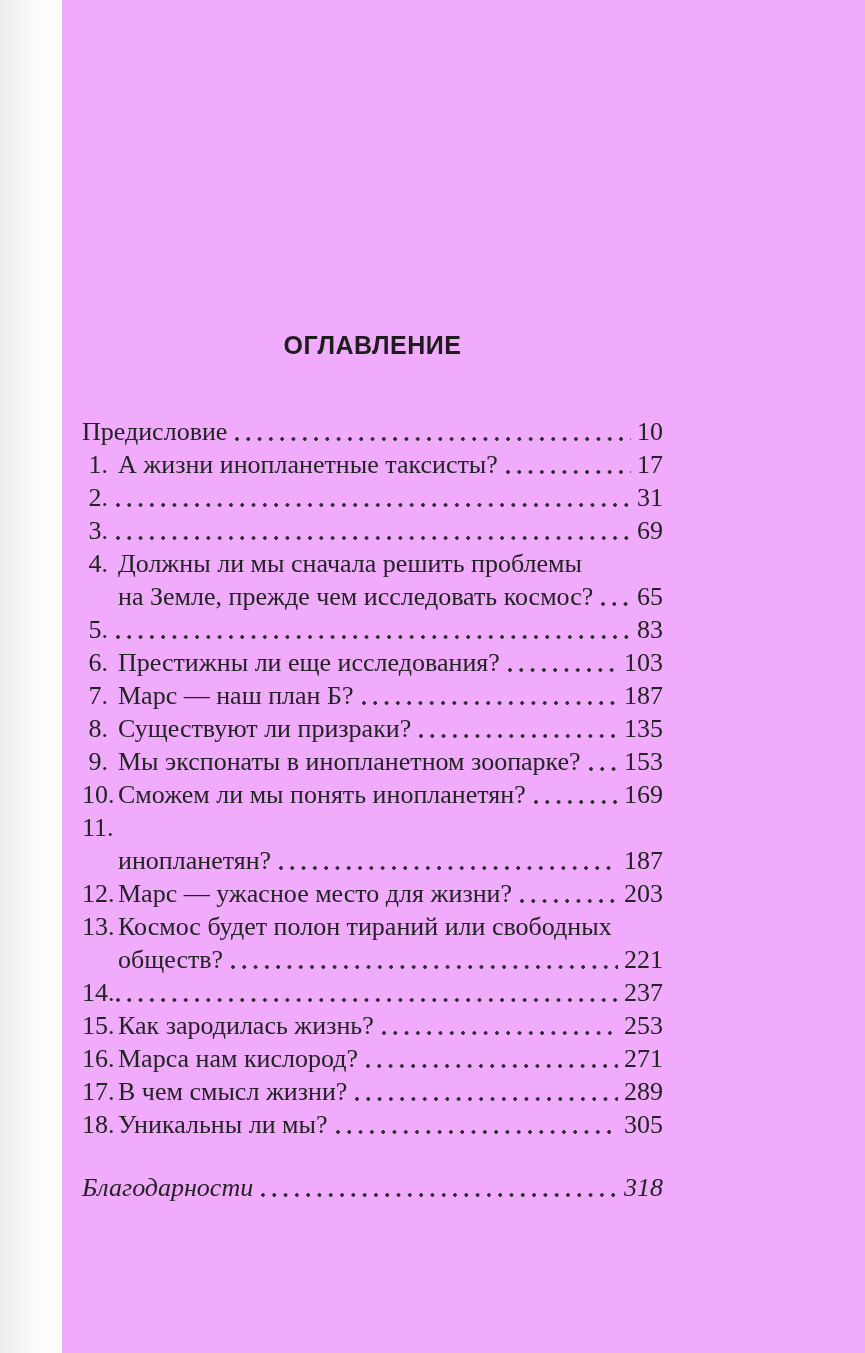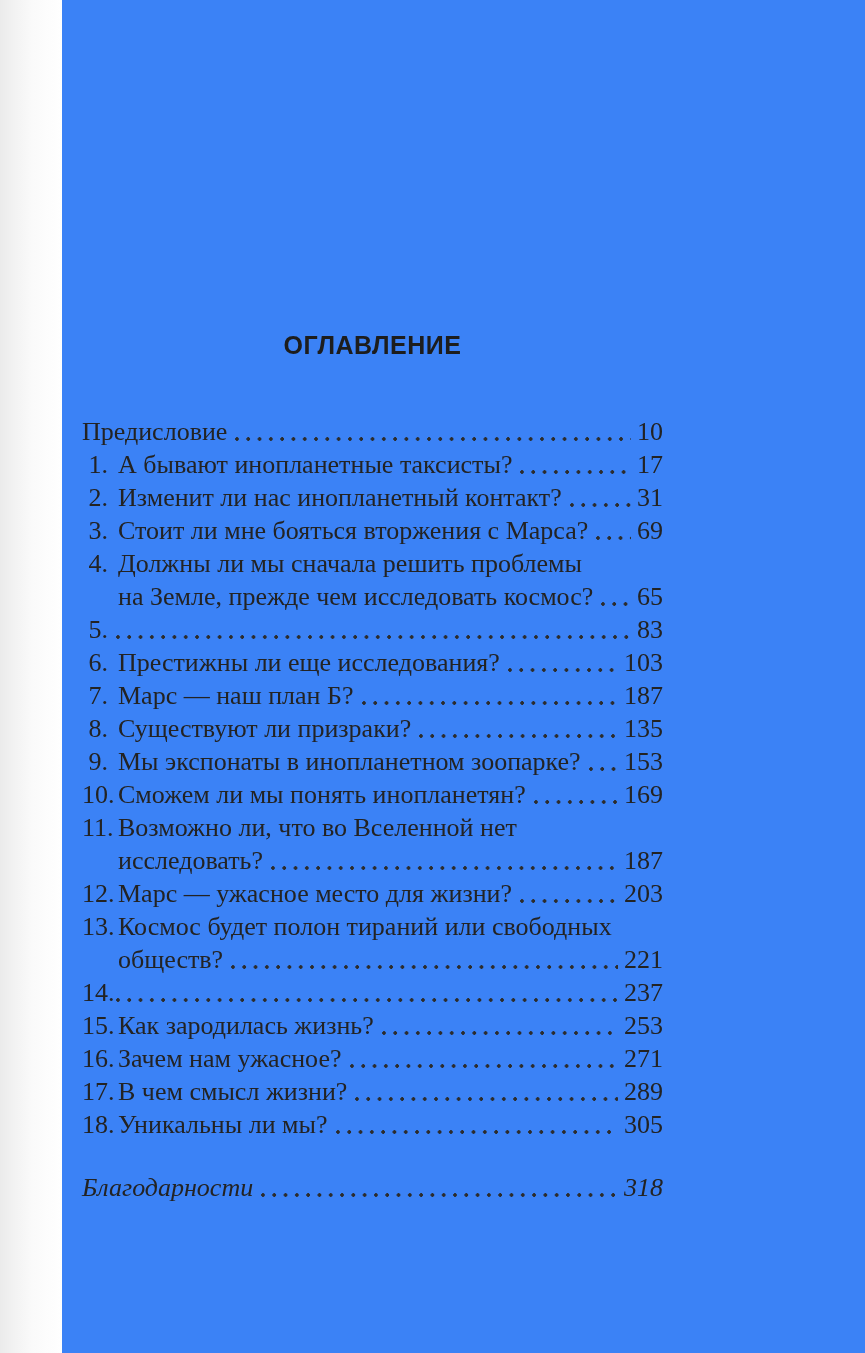--- a/index.html
+++ b/index.html
@@ -7,21 +7,21 @@
     padding: 0;
     width: 865px;
     height: 1353px;
     background: #ffffff;
     overflow: hidden;
   }
   .page {
     position: relative;
     width: 865px;
     height: 1353px;
-    background: #3b82f6;
+    background: #f0abfc;
     font-family: "Liberation Serif", "DejaVu Serif", serif;
     color: #232323;
   }
   .gutter {
     position: absolute;
     left: 0; top: 0;
     width: 62px; height: 100%;
     background: linear-gradient(90deg, #ebebeb 0px, #f2f2f2 14px, #fafafa 32px, #ffffff 62px);
   }
   .content {
@@ -90,33 +90,31 @@
   <div class="content">
     <h1 class="toc-title">ОГЛАВЛЕНИЕ</h1>
     <div class="toc-list" id="toc-list">
         <div class="row">
           <span class="text">Предисловие</span>
           <span class="leader"></span>
           <span class="page-num">10</span>
         </div>
         <div class="row">
           <span class="num">1.</span>
-          <span class="text after-num">А бывают инопланетные таксисты?</span>
+          <span class="text after-num">А жизни инопланетные таксисты?</span>
           <span class="leader"></span>
           <span class="page-num">17</span>
         </div>
         <div class="row">
           <span class="num">2.</span>
-          <span class="text after-num">Изменит ли нас инопланетный контакт?</span>
           <span class="leader"></span>
           <span class="page-num">31</span>
         </div>
         <div class="row">
           <span class="num">3.</span>
-          <span class="text after-num">Стоит ли мне бояться вторжения с Марса?</span>
           <span class="leader"></span>
           <span class="page-num">69</span>
         </div>
         <div class="row">
           <span class="num">4.</span>
           <span class="text after-num">Должны ли мы сначала решить проблемы</span>
         </div>
         <div class="row">
           <span class="spacer"></span>
           <span class="text">на Земле, прежде чем исследовать космос?</span>
@@ -153,25 +151,24 @@
           <span class="page-num">153</span>
         </div>
         <div class="row">
           <span class="num">10.</span>
           <span class="text after-num">Сможем ли мы понять инопланетян?</span>
           <span class="leader"></span>
           <span class="page-num">169</span>
         </div>
         <div class="row">
           <span class="num">11.</span>
-          <span class="text after-num">Возможно ли, что во Вселенной нет</span>
         </div>
         <div class="row">
           <span class="spacer"></span>
-          <span class="text">исследовать?</span>
+          <span class="text">инопланетян?</span>
           <span class="leader"></span>
           <span class="page-num">187</span>
         </div>
         <div class="row">
           <span class="num">12.</span>
           <span class="text after-num">Марс — ужасное место для жизни?</span>
           <span class="leader"></span>
           <span class="page-num">203</span>
         </div>
         <div class="row">
@@ -190,21 +187,21 @@
           <span class="page-num">237</span>
         </div>
         <div class="row">
           <span class="num">15.</span>
           <span class="text after-num">Как зародилась жизнь?</span>
           <span class="leader"></span>
           <span class="page-num">253</span>
         </div>
         <div class="row">
           <span class="num">16.</span>
-          <span class="text after-num">Зачем нам ужасное?</span>
+          <span class="text after-num">Марса нам кислород?</span>
           <span class="leader"></span>
           <span class="page-num">271</span>
         </div>
         <div class="row">
           <span class="num">17.</span>
           <span class="text after-num">В чем смысл жизни?</span>
           <span class="leader"></span>
           <span class="page-num">289</span>
         </div>
         <div class="row">

